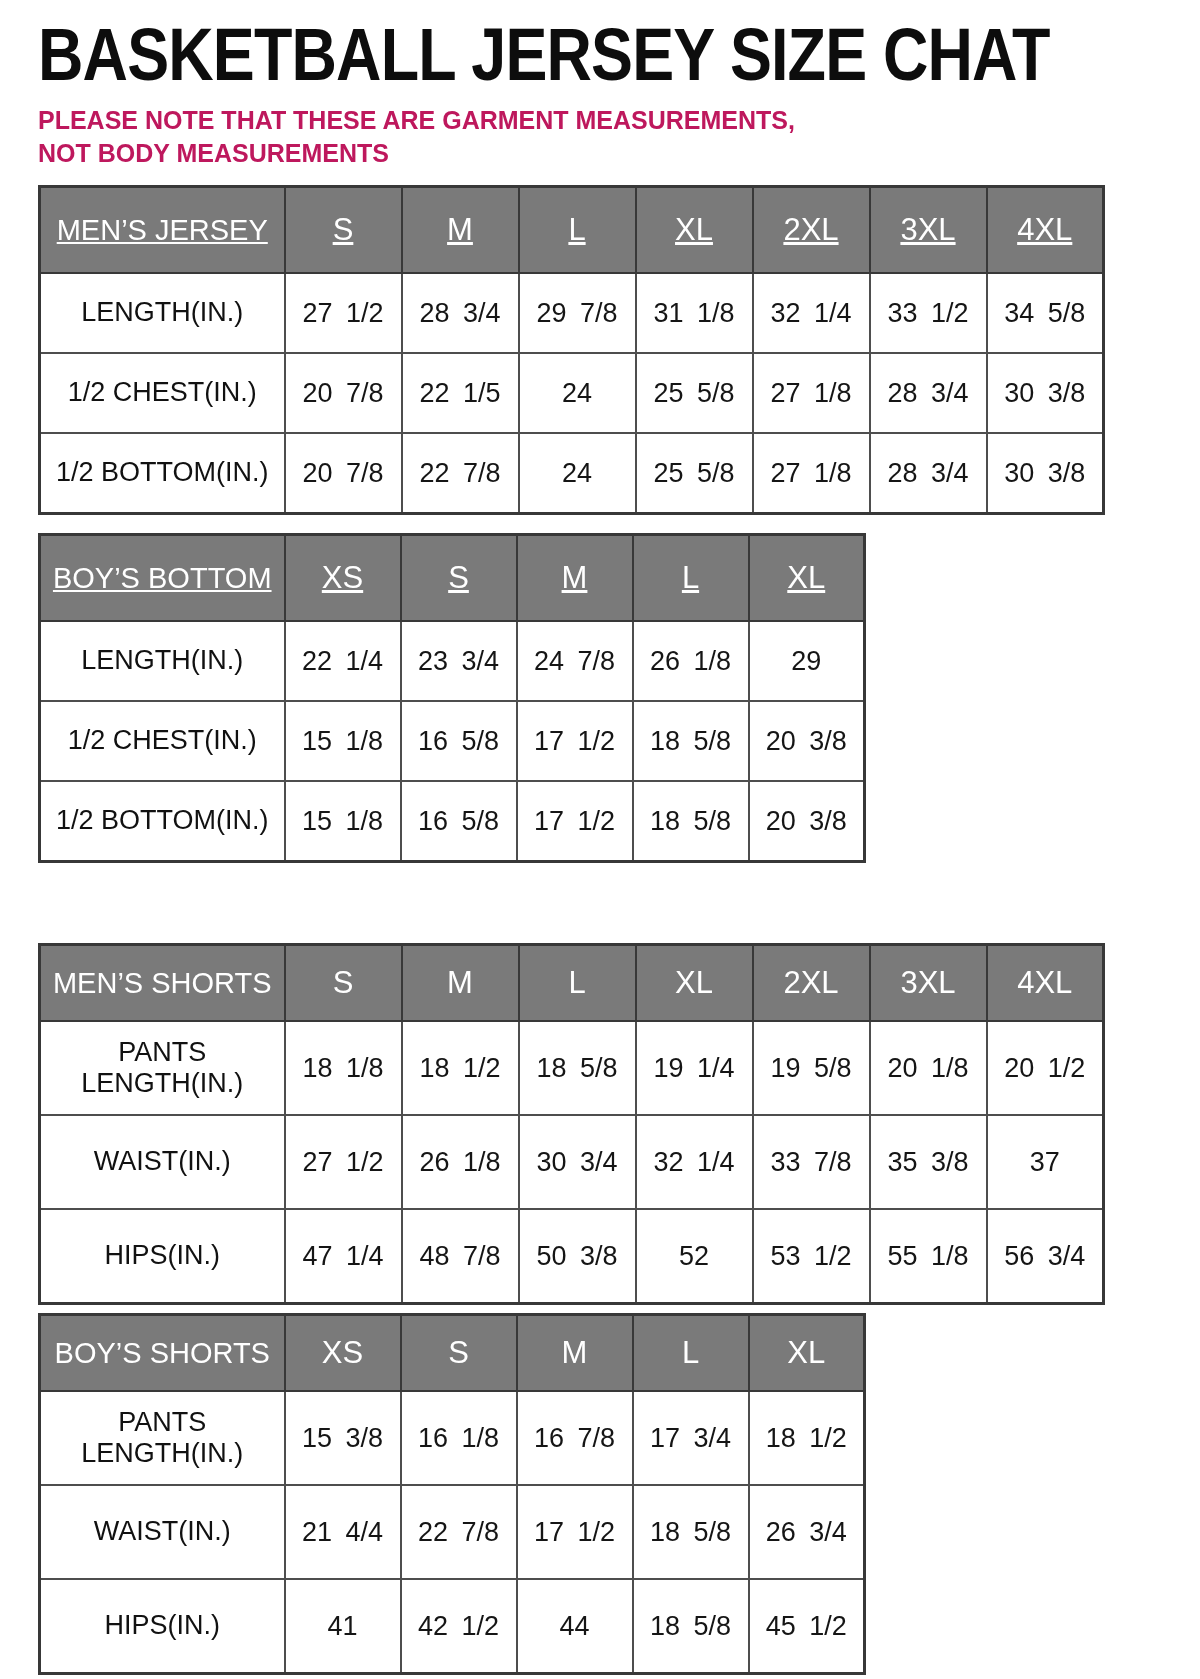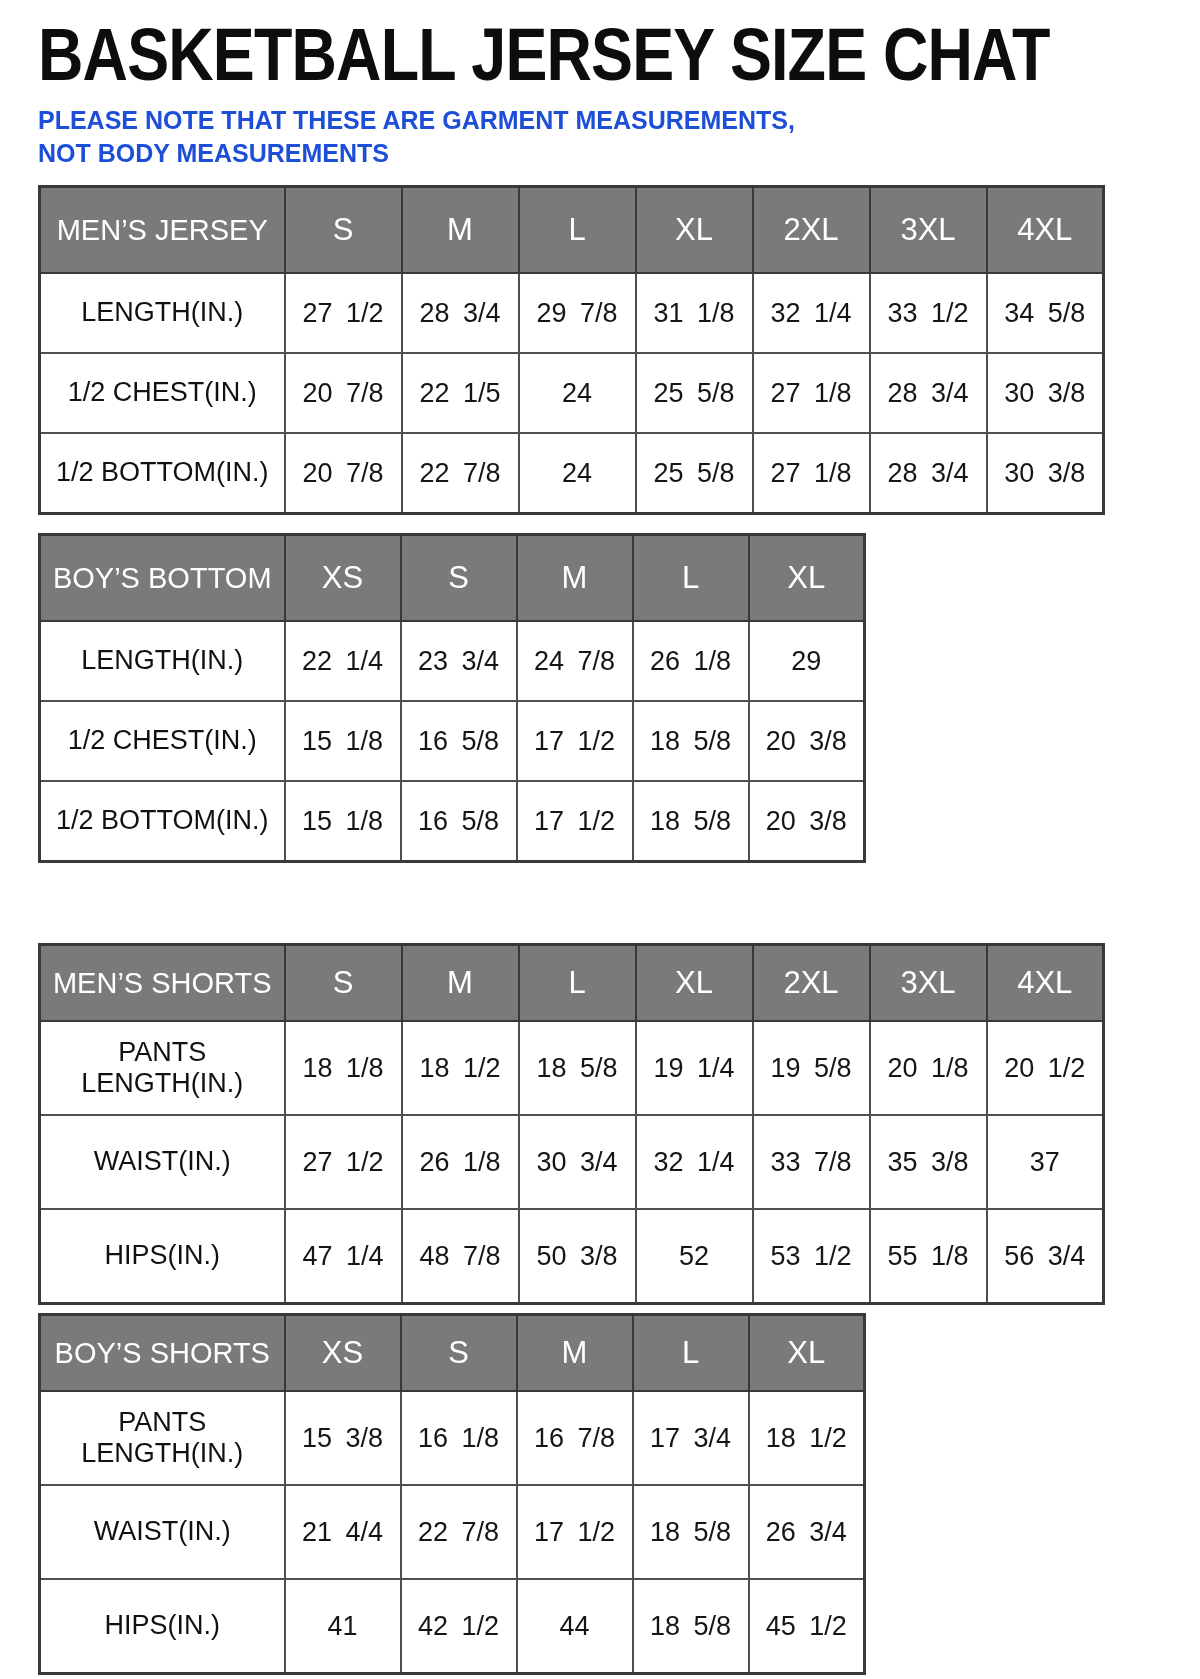--- a/index.html
+++ b/index.html
@@ -22,21 +22,21 @@
     line-height: 1.0;
     font-weight: bold;
     letter-spacing: -1px;
     white-space: nowrap;
     transform: scaleX(0.85);
     transform-origin: left center;
     margin: 2px 0 12px 0;
     color: #0d0d0d;
   }
   .note {
-    color: #1d4ed8;
+    color: #be185d;
     font-weight: bold;
     font-size: 25px;
     line-height: 1.3;
     max-width: 800px;
     margin: 0 0 16px 0;
   }
   #tables table.size-table {
     border-collapse: collapse;
     table-layout: fixed;
     border: 3px solid #383838;
@@ -69,21 +69,21 @@
     font-weight: 400;
     font-size: 27px;
     word-spacing: 6px;
     color: #151515;
   }
   
   .size-table col.label-col { width: 245px; }
   .size-table.mens col.size-col { width: 117px; }
   .size-table.boys col.size-col { width: 116px; }
   
-  .size-table.jersey thead th { height: 84px; }
+  .size-table.jersey thead th { height: 84px; text-decoration: underline; }
   .size-table.jersey td { height: 78px; }
   .size-table.shorts thead th { height: 74px; }
   .size-table.shorts td { height: 92px; }
   
   #tables table:nth-of-type(1) { margin-bottom: 18px; }
   #tables table:nth-of-type(2) { margin-bottom: 80px; }
   #tables table:nth-of-type(3) { margin-bottom: 8px; }
   #tables table:nth-of-type(4) { margin-bottom: 14px; }
 </style>
 </head>

